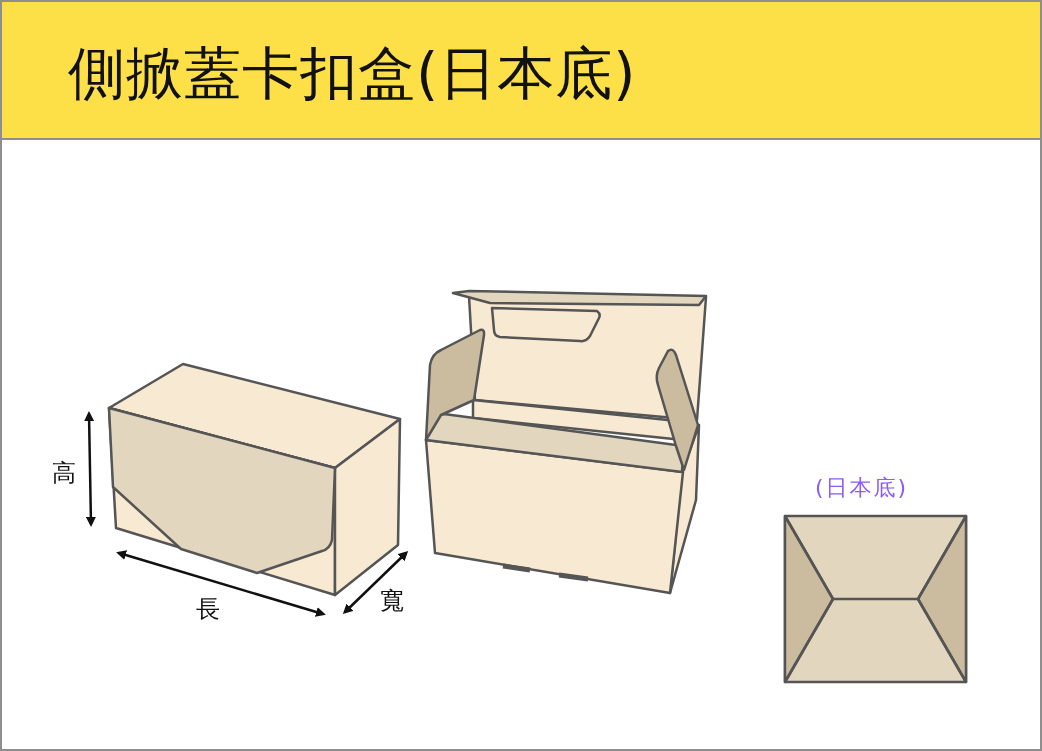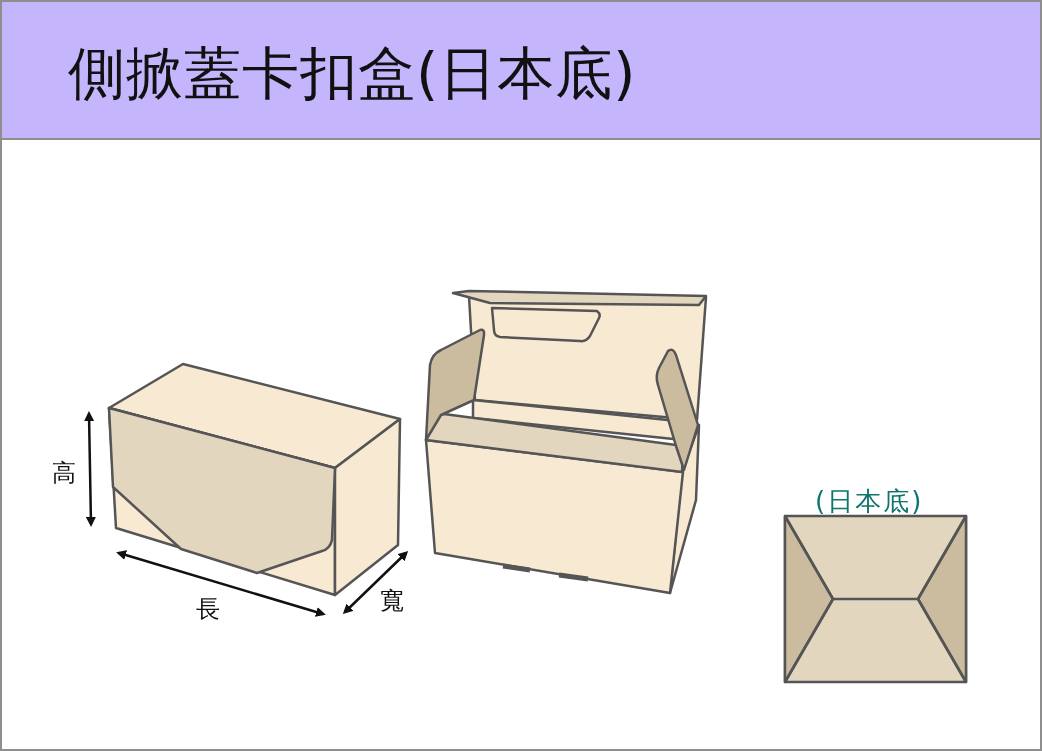--- a/index.html
+++ b/index.html
@@ -7,21 +7,21 @@
       width: 1042px; height: 751px; position: relative; overflow: hidden;
       background: #ffffff;
       font-family: "DejaVu Sans", "Liberation Sans", sans-serif;
     }
     .frame {
       position: absolute; left: 0; top: 0; width: 1038px; height: 747px;
       border: 2px solid #8e8e8e; background: #ffffff;
     }
     .header {
       position: absolute; left: 0; top: 0; width: 1038px; height: 136px;
-      background: #c4b5fd; border-bottom: 2px solid #8e8e8e;
+      background: #fde047; border-bottom: 2px solid #8e8e8e;
     }
     .title {
       position: absolute; left: 66px; top: 36px;
       font-size: 57px; line-height: 70px; color: #111111; letter-spacing: 1px;
       font-family: "DejaVu Sans", sans-serif;
     }
     svg.art { position: absolute; left: 0; top: 0; }
     .lbl { position: absolute; font-size: 24px; color: #111; line-height: 26px; }
   </style>
 </head>
@@ -87,13 +87,13 @@
     <polygon points="966,516 918,599 966,682" fill="#cbbc9f"></polygon>
     <polyline fill="none" points="785,516 833,599 918,599 966,516"></polyline>
     <polyline fill="none" points="785,682 833,599 M918,599"></polyline>
     <line x1="918" y1="599" x2="966" y2="682"></line>
   </g>
 </svg>
 
 <div class="lbl" style="left:52px; top:460px;">高</div>
 <div class="lbl" style="left:196px; top:596px;">長</div>
 <div class="lbl" style="left:380px; top:588px;">寬</div>
-<div class="lbl" style="left:815px; top:488px; font-size:26px; letter-spacing:2px; color:#0f766e;">(日本底)</div>
+<div class="lbl" style="left:815px; top:475px; font-size:22px; letter-spacing:2px; color:#8b5cf6;">(日本底)</div>
 
 </body></html>

